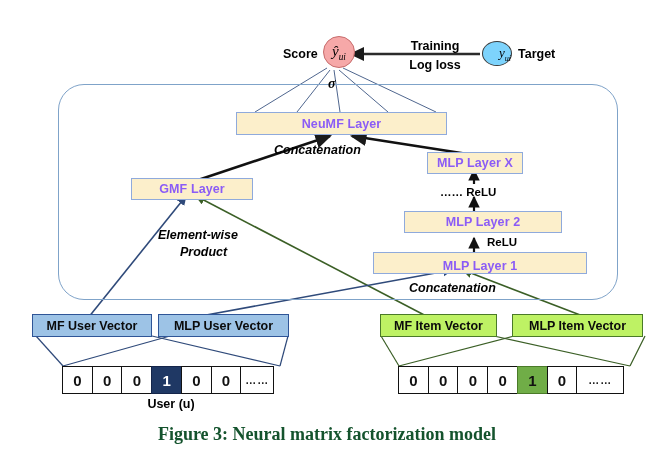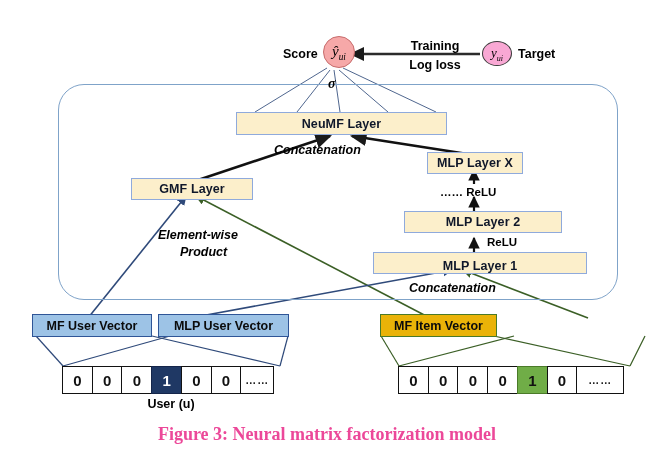--- a/index.html
+++ b/index.html
@@ -13,37 +13,37 @@
 
   
   #wires{position:absolute;left:0;top:0;width:654px;height:451px;}
 
   
   .box{
     position:absolute;
     box-sizing:border-box;
     display:flex;align-items:center;justify-content:center;
     font-weight:bold;
-    color:#0f172a;
+    color:#8b5cf6;
     white-space:nowrap;
   }
   .layerbox{
     background:#FCEFCB;
     border:1px solid #8FAADC;
     font-size:12.5px;
     letter-spacing:.1px;
   }
   .uservec{
     background:#9DC3E6;
     border:1px solid #2F5597;
     font-size:12.5px;
     color:#0b0b0b;
   }
   .itemvec{
-    background:#eab308;
+    background:#bef264;
     border:1px solid #4A7A28;
     font-size:12.5px;
     color:#0b0b0b;
   }
 
   
   .lbl{
     position:absolute;
     font-weight:bold;
     color:#000;
@@ -60,22 +60,23 @@
     display:flex;align-items:center;justify-content:center;
     font-family:"Liberation Serif", serif;
     font-style:italic;font-weight:normal;
     box-sizing:border-box;
   }
   #score-circle{
     background:#F6A8A8;
     border:1.4px solid #C76D6D;
   }
   #target-circle{
-    background:#f9a8d4;
+    background:#7dd3fc;
     border:1.2px solid #3a3a3a;
+    justify-content:flex-end;
   }
   .sub{font-size:.62em;vertical-align:sub;font-style:italic;}
 
   
   #model-container{
     position:absolute;
     left:58px;top:84px;width:560px;height:216px;
     border:1.4px solid #7FA3C9;
     border-radius:26px;
     box-sizing:border-box;
@@ -103,21 +104,21 @@
   .cell.dots{font-size:11px;letter-spacing:1px;color:#222;}
 
   
   #caption{
     position:absolute;
     left:0;top:424px;width:654px;
     text-align:center;
     font-family:"Liberation Serif", serif;
     font-weight:bold;
     font-size:18px;
-    color:#ec4899;
+    color:#14532d;
   }
   .sigma{
     font-family:"Liberation Serif", serif;
     font-style:italic;font-weight:bold;font-size:14px;
   }
 </style>
 </head>
 <body>
 
 <div id="stage">
@@ -234,20 +235,23 @@
   </div>
 
   <div class="box uservec" style="left:32px;top:314px;width:120px;height:23px;">
     <span>MF User Vector</span>
   </div>
 
   <div class="box itemvec" style="left:380px;top:314px;width:117px;height:23px;">
     <span>MF Item Vector</span>
   </div>
 
+  <div class="box itemvec" style="left:512px;top:314px;width:131px;height:23px;">
+    <span>MLP Item Vector</span>
+  </div>
 
   <div class="onehot" id="user-onehot" style="left:62px;top:366px;height:28px;">
       <div class="cell" style="width: 31px;">0</div>
       <div class="cell" style="width: 31px;">0</div>
       <div class="cell" style="width: 31px;">0</div>
       <div class="cell hot-user" style="width: 31px;">1</div>
       <div class="cell" style="width: 31px;">0</div>
       <div class="cell" style="width: 31px;">0</div>
       <div class="cell dots" style="width: 34px;">……</div>
     </div>

